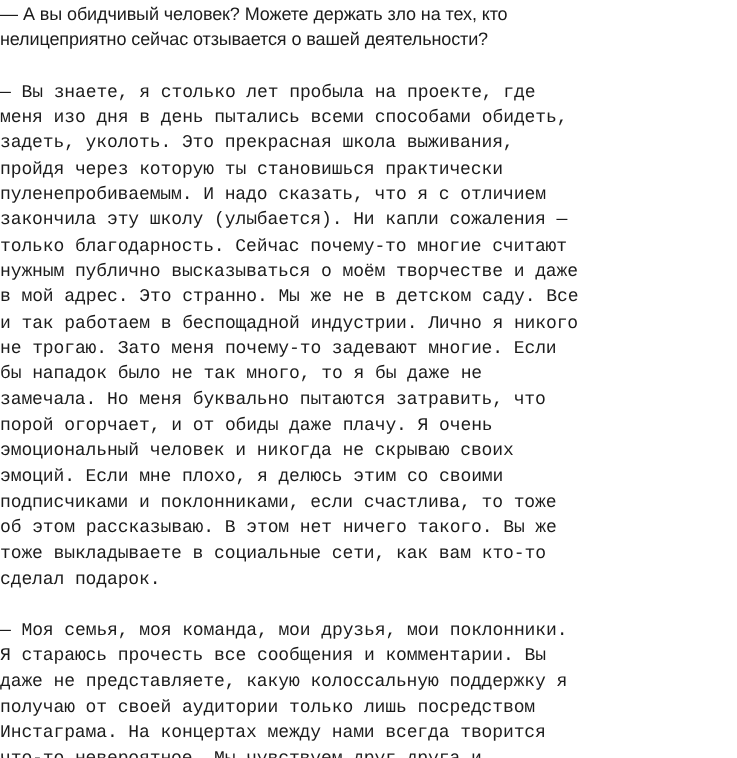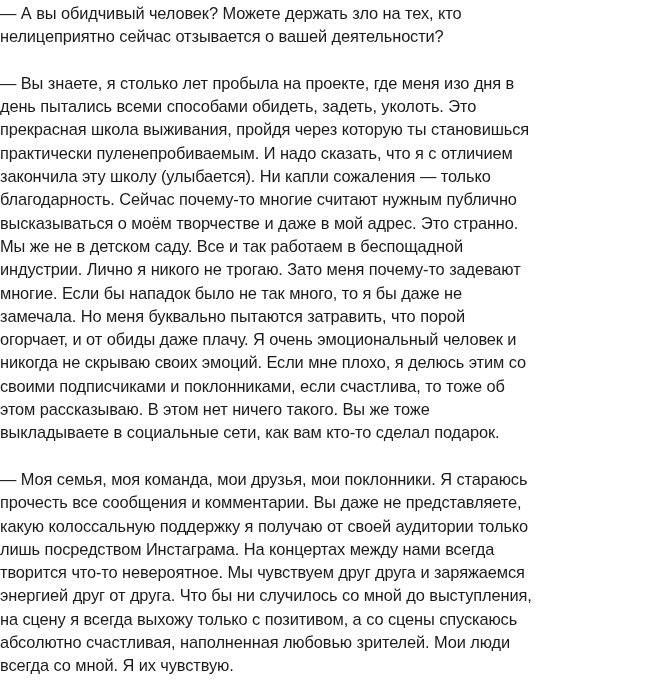--- a/index.html
+++ b/index.html
@@ -31,20 +31,21 @@
     letter-spacing: -0.12px;
     word-spacing: 0.1px;
     color: #1b1b1b;
     text-align: left;
     white-space: normal;
   }
 
   
   .para + .para {
     margin-top: 23.3px;
+    font-family: Liberation Mono, monospace;
   }
 
   
   .article > .para:first-child {
     margin-top: 2px;
   }
 </style>
 </head>
 <body style="background: rgb(255, 255, 255); color: rgb(27, 27, 27);">
 

